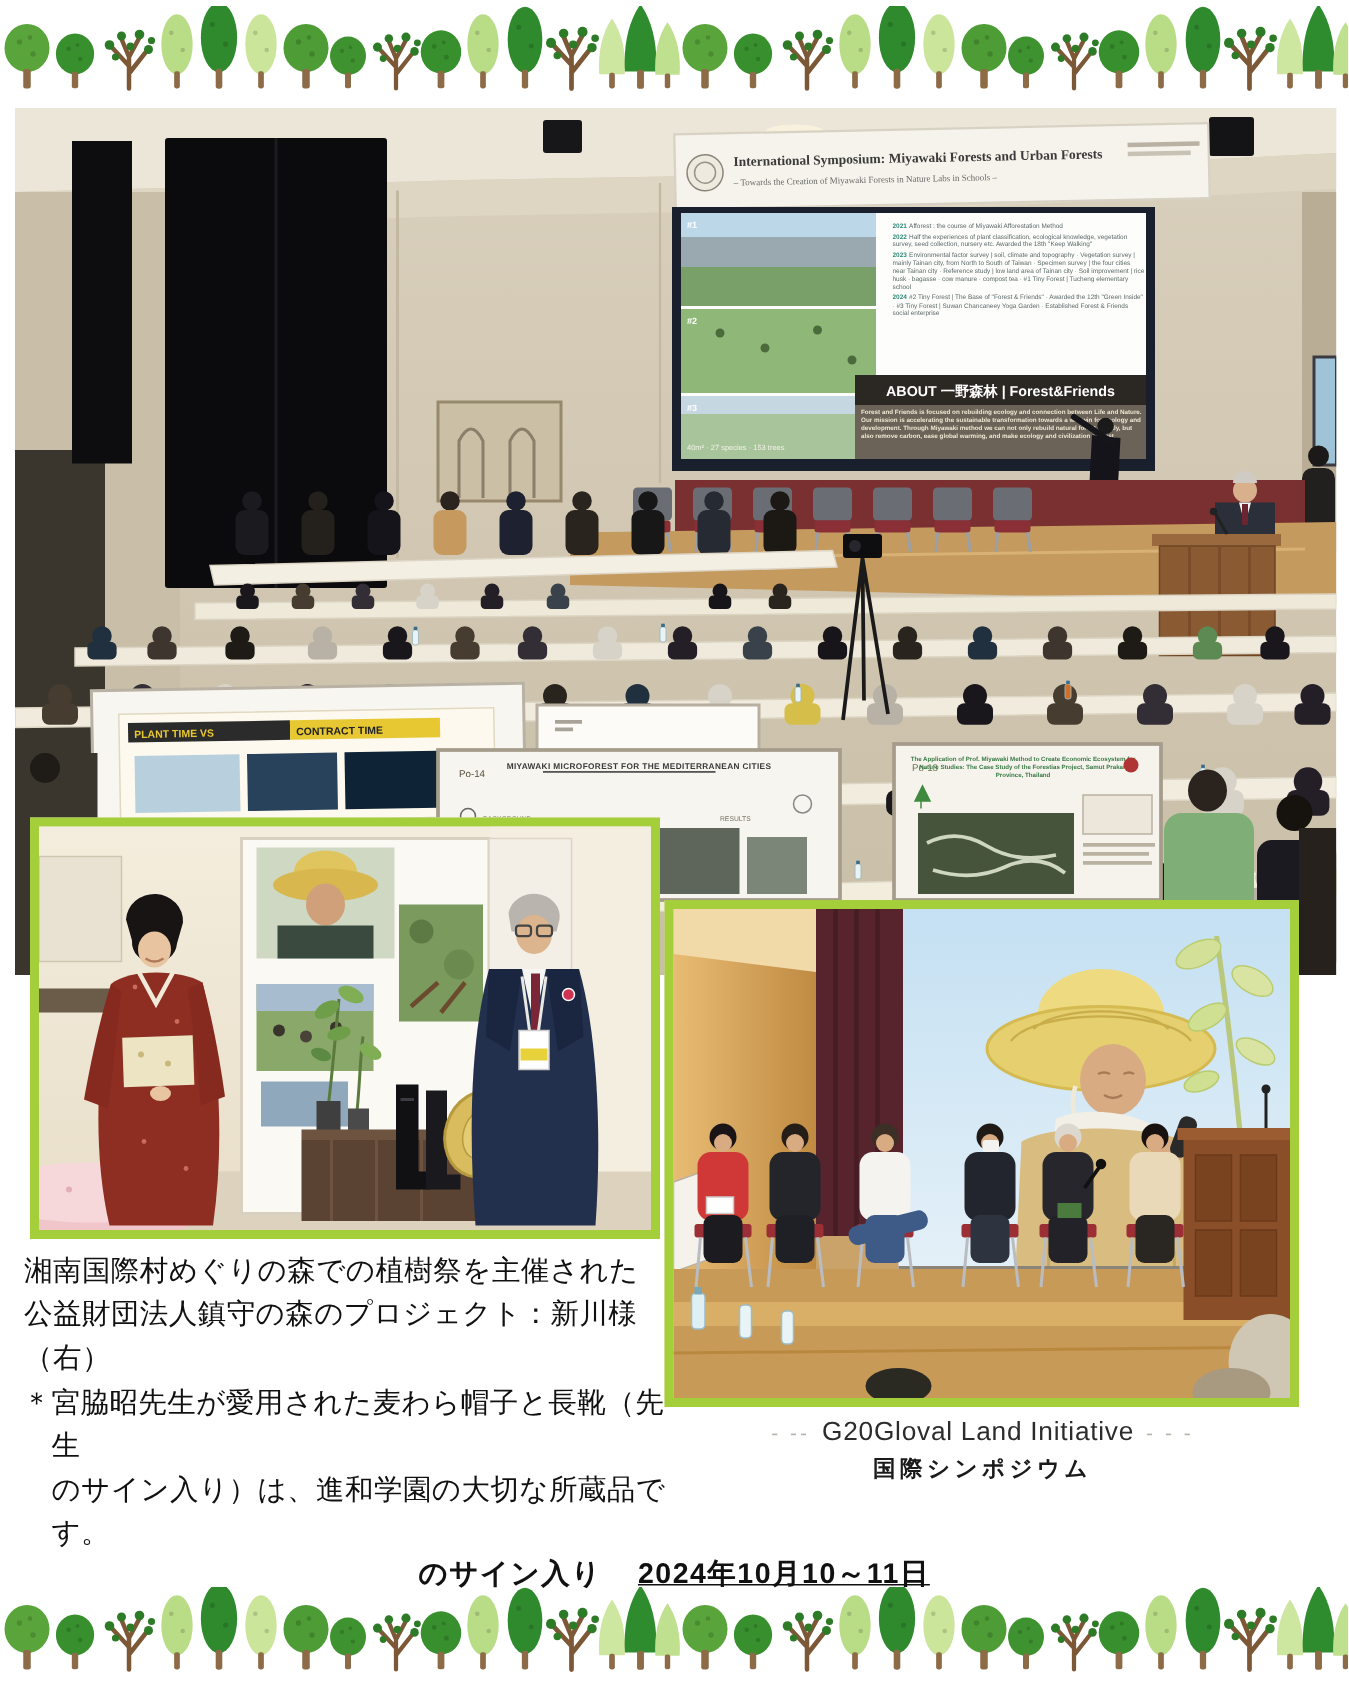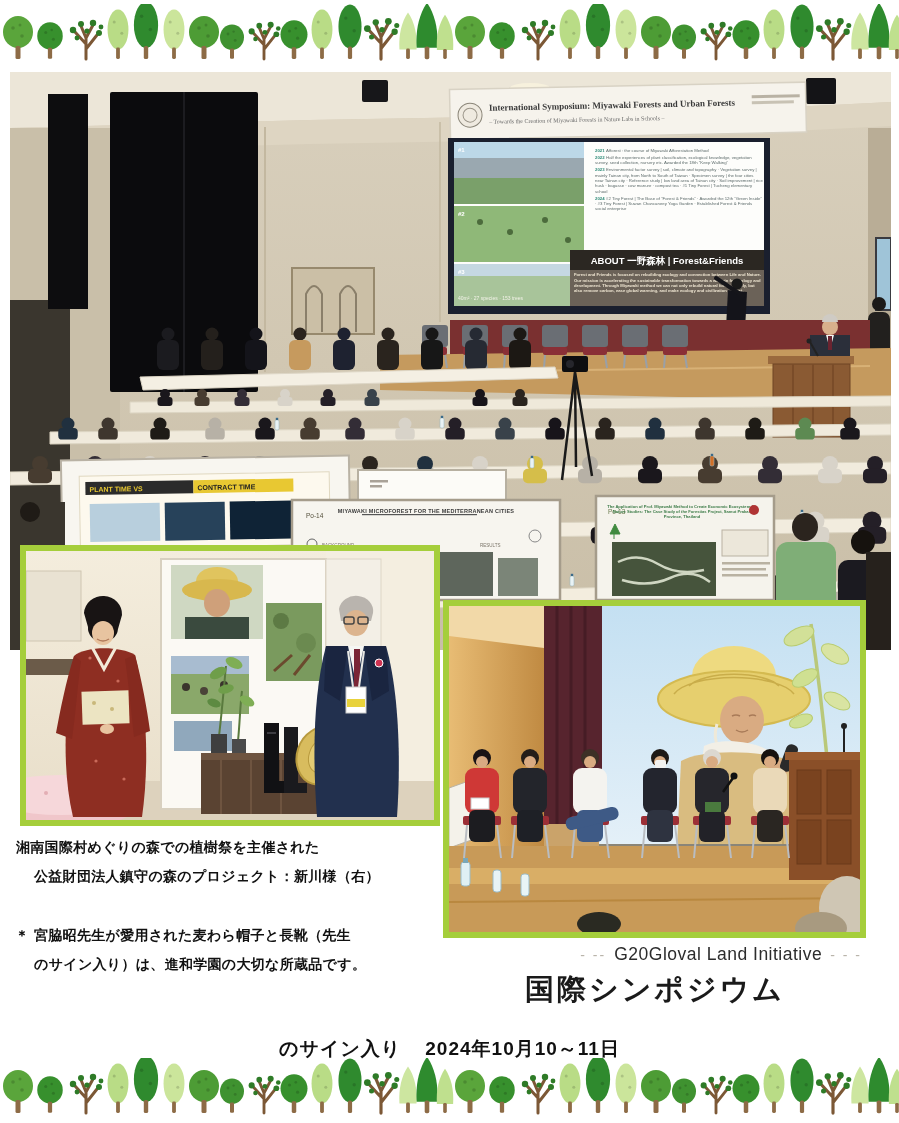--- a/index.html
+++ b/index.html
@@ -13,32 +13,32 @@
   .inset.left{left:20px;top:545px;width:408px;height:269px;}
   .inset.right{left:443px;top:600px;width:411px;height:326px;}
   svg{display:block;}
   .fo{transform-origin:0 0;transform:scale(.5);width:200%;font-family:"Liberation Sans",sans-serif;line-height:1.25;}
   .slide-tl{font-size:8.6px;color:#5c6a6a;}
   .slide-tl .tl{margin-bottom:3px;}
   .slide-tl .yr{color:#2e8b78;font-weight:bold;margin-right:3px;}
   .about-fo{font-size:8.4px;color:#efe6d2;font-weight:bold;}
   .pm-title{font-size:11px;color:#3a3a3a;font-weight:bold;text-align:center;letter-spacing:.5px;}
   .pr-title{font-size:8.2px;color:#3a7a46;font-weight:bold;text-align:center;}
-  .caption{position:absolute;font-size:14px;line-height:29px;font-weight:700;letter-spacing:.3px;}
+  .caption{position:absolute;font-size:19px;line-height:29px;font-weight:400;letter-spacing:.3px;}
   .caption.project{left:16px;top:833px;width:430px;}
-  .caption.project .l2{margin-left:18px;}
+  .caption.project .l2{}
   .caption.note{left:15px;top:921px;width:440px;display:flex;}
   .caption.note .marker{flex:0 0 19px;}
   .g20{position:absolute;left:440px;top:944px;width:430px;text-align:center;}
-  .g20 .en{font-size:17.5px;letter-spacing:.5px;color:#2c2c2c;text-align:right;}
+  .g20 .en{font-size:17.5px;letter-spacing:.5px;color:#2c2c2c;}
   .g20 .marks{color:#b9b4aa;font-size:14px;margin:0 8px;letter-spacing:2px;}
-  .g20 .ja{font-size:29px;font-weight:bold;letter-spacing:3px;margin-top:5px;color:#1a1a1a;}
+  .g20 .ja{font-size:15px;font-weight:bold;letter-spacing:3px;margin-top:5px;color:#1a1a1a;}
   .footer-line{position:absolute;left:0;top:1036px;width:899px;text-align:center;
                font-size:19px;font-weight:bold;letter-spacing:1px;}
-  .footer-line .date{margin-left:24px;}
+  .footer-line .date{margin-left:24px;text-decoration:underline;}
 </style>
 </head>
 <body>
 
 <div class="page">
 
   <div class="tree-border top">
     <svg id="trees-top" width="899" height="58">
       <defs>
         <g id="tr-round">

